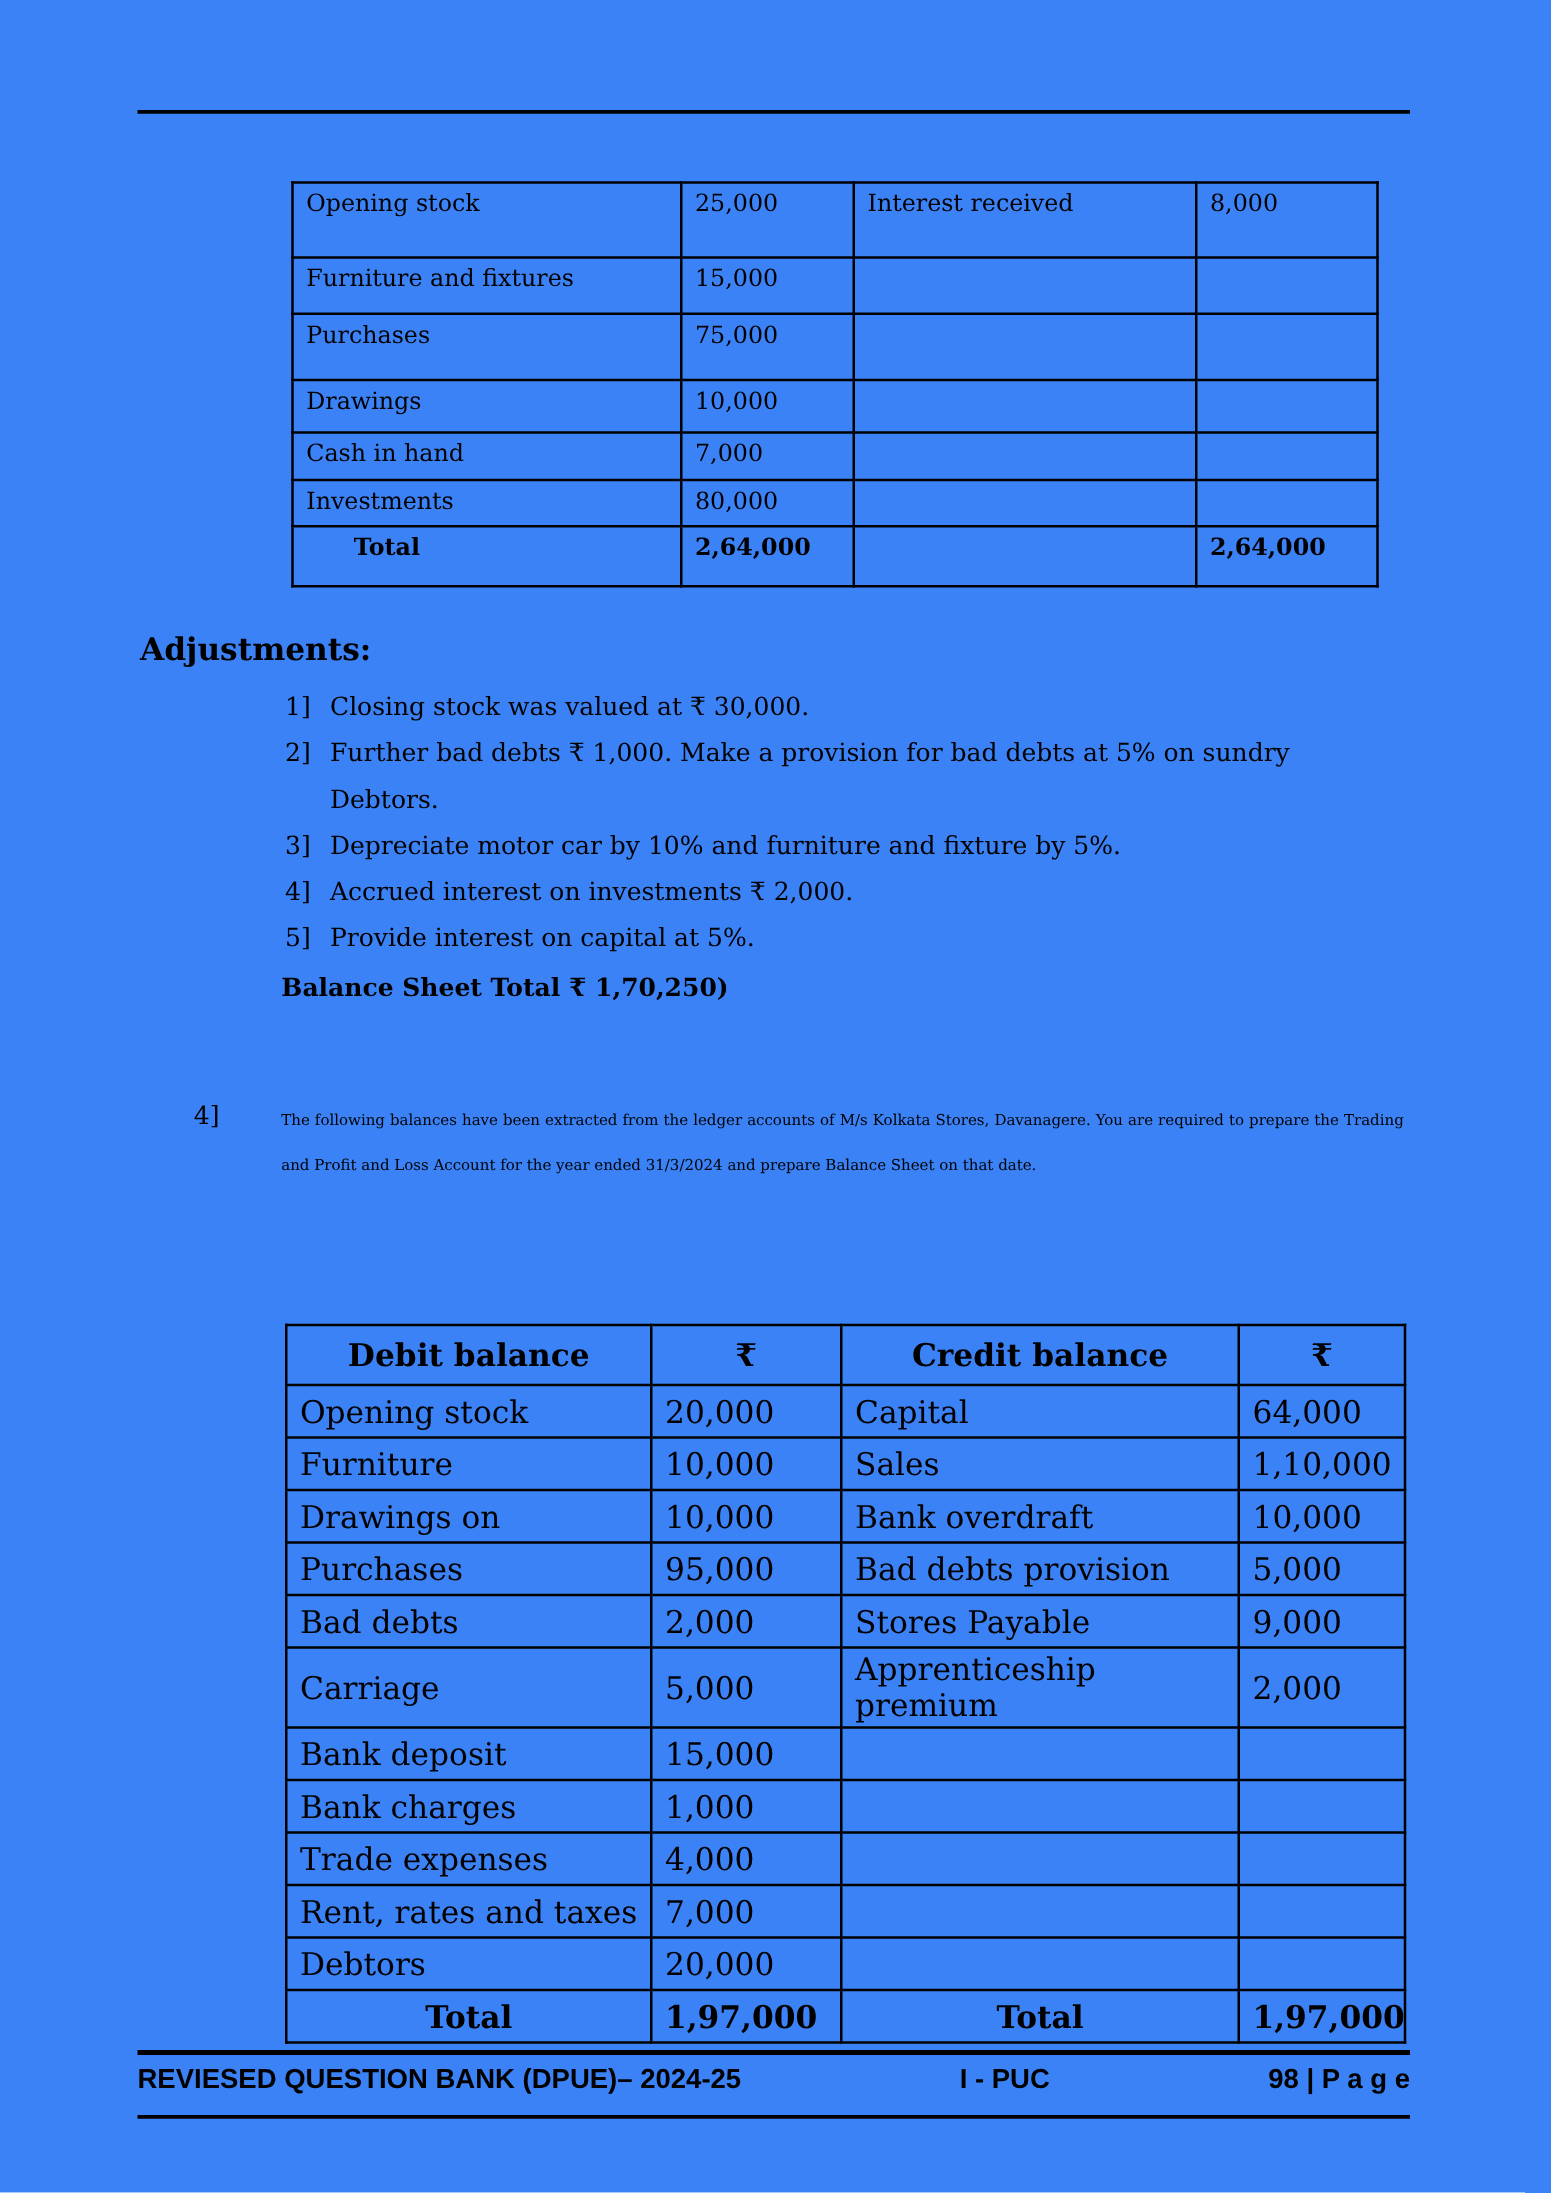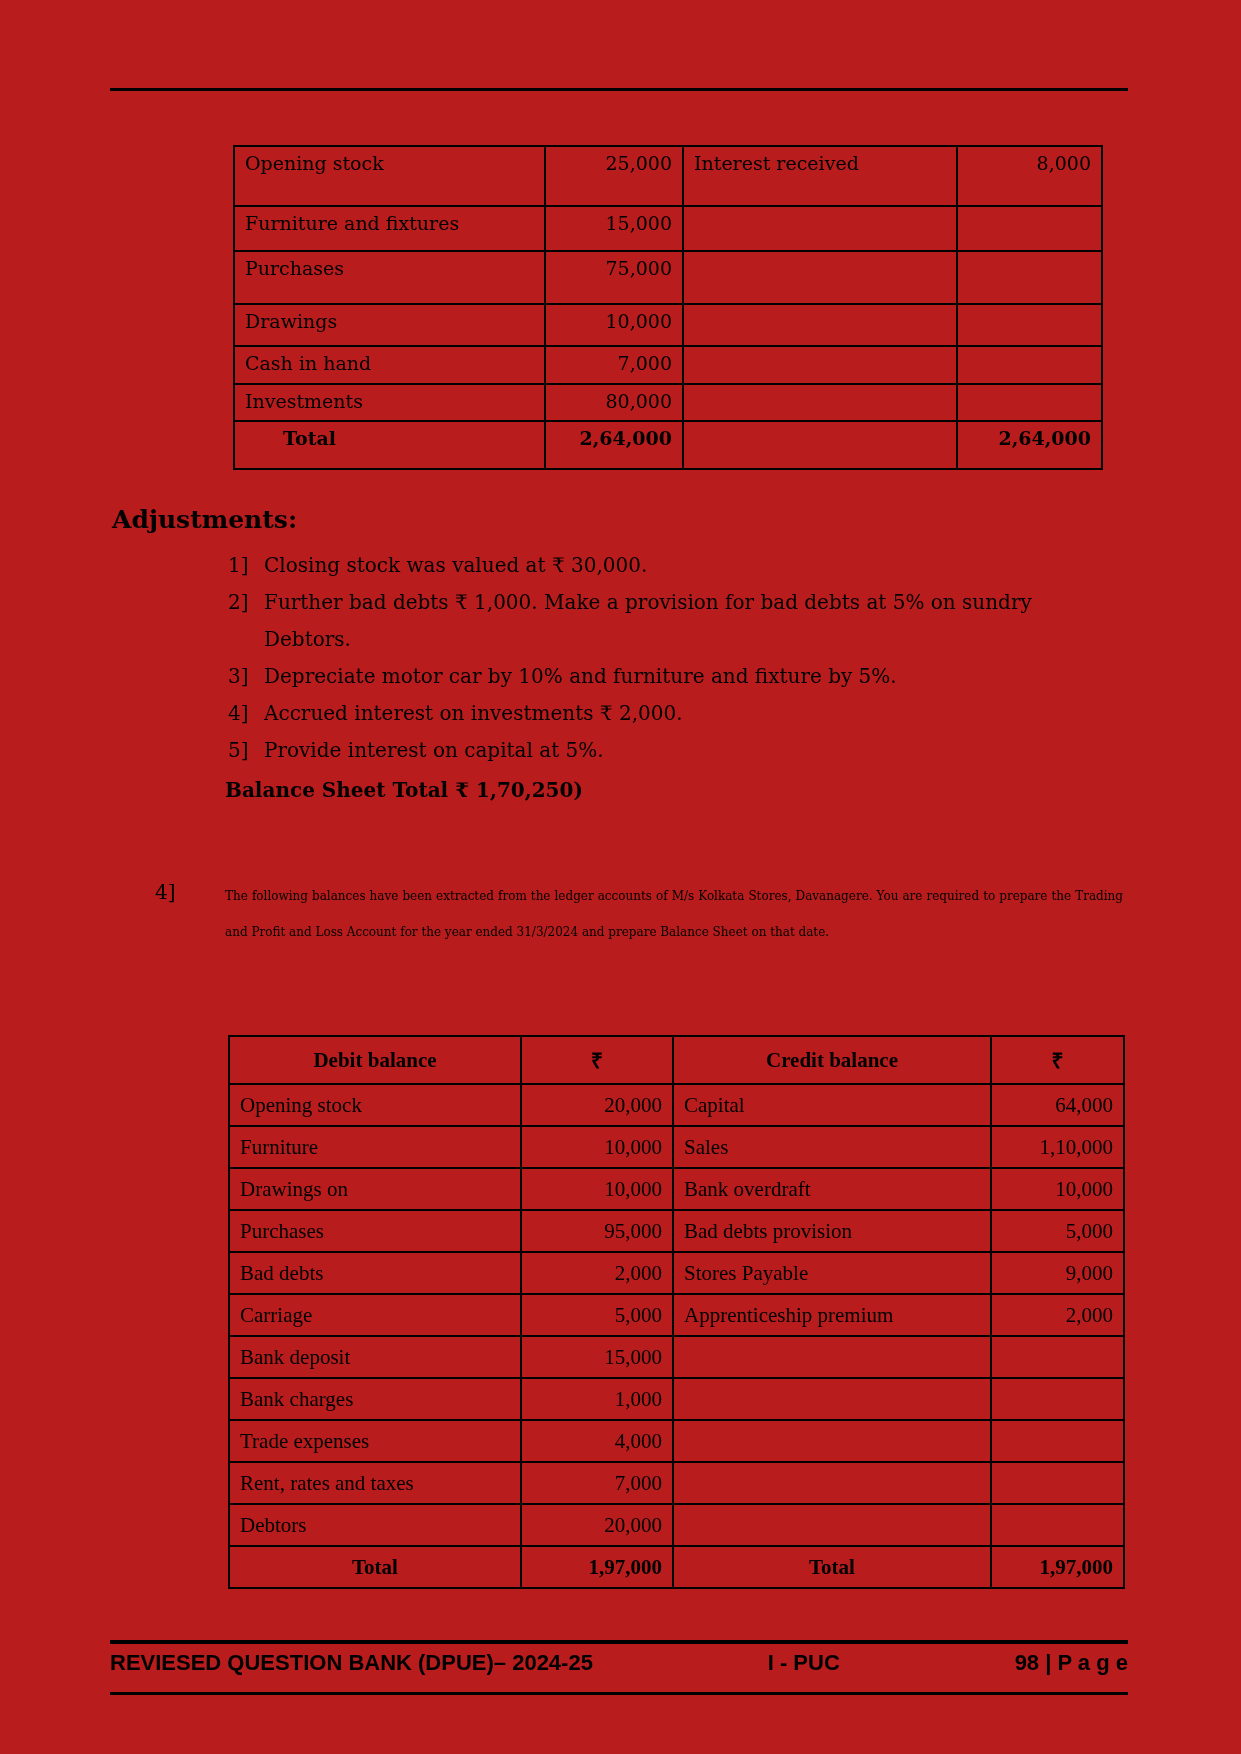--- a/index.html
+++ b/index.html
@@ -1,38 +1,38 @@
 <!DOCTYPE html>
 <html><head>
 <meta charset="utf-8">
 <style>
   html, body { margin: 0; padding: 0; background: #ffffff; }
   .page {
     position: relative;
     width: 1241px;
     height: 1754px;
-    background: #b91c1c;
+    background: #3b82f6;
     font-family: "DejaVu Serif", "Liberation Serif", serif;
     color: #000000;
     overflow: hidden;
   }
   .rule { position: absolute; background: #000000; }
   #rule-top    { left: 110px; top: 88px;   width: 1018px; height: 3px; }
   #rule-f-top  { left: 110px; top: 1640px; width: 1018px; height: 4px; }
   #rule-f-bot  { left: 110px; top: 1692px; width: 1018px; height: 3px; }
 
   table { border-collapse: collapse; table-layout: fixed; }
   td, th { border: 2px solid #000000; overflow: hidden; }
 
   
   #top-table { position: absolute; left: 233px; top: 145px; width: 868px; font-size: 19px; }
   #top-table td { padding: 5px 10px; vertical-align: top; }
   #top-table .total-label { font-weight: bold; padding-left: 48px; }
 
-  .amt { text-align: right; }
+  .amt { }
   .bold { font-weight: bold; }
 
   
   #adj-heading {
     position: absolute; left: 112px; top: 505px;
     font-size: 25px; font-weight: bold;
   }
   #adj-list { position: absolute; left: 228px; top: 547px; width: 905px; font-size: 20px; }
   .adj-item { display: flex; line-height: 37px; }
   .adj-item .num { width: 36px; flex: 0 0 36px; }
@@ -43,21 +43,21 @@
   }
 
   
   #q-num { position: absolute; left: 155px; top: 880px; font-size: 20px; }
   #q-text {
     position: absolute; left: 225px; top: 878px; width: 898px;
     font-size: 12px; line-height: 36px; text-align: justify;
   }
 
   
-  #ledger-table { position: absolute; left: 228px; top: 1035px; width: 895px; font-size: 21px; font-family: Liberation Serif, serif; }
+  #ledger-table { position: absolute; left: 228px; top: 1059px; width: 895px; font-size: 25px; }
   #ledger-table th { height: 42px; font-weight: bold; text-align: center; padding: 2px 8px; vertical-align: middle; }
   #ledger-table td { height: 36px; padding: 2px 10px; vertical-align: middle; }
   #ledger-table .total-cell { font-weight: bold; text-align: center; }
 
   
   #footer-text {
     position: absolute; left: 110px; top: 1650px; width: 1018px;
     display: flex; justify-content: space-between; align-items: center;
     font-family: "Liberation Sans", sans-serif; font-weight: bold; font-size: 22px;
   }

